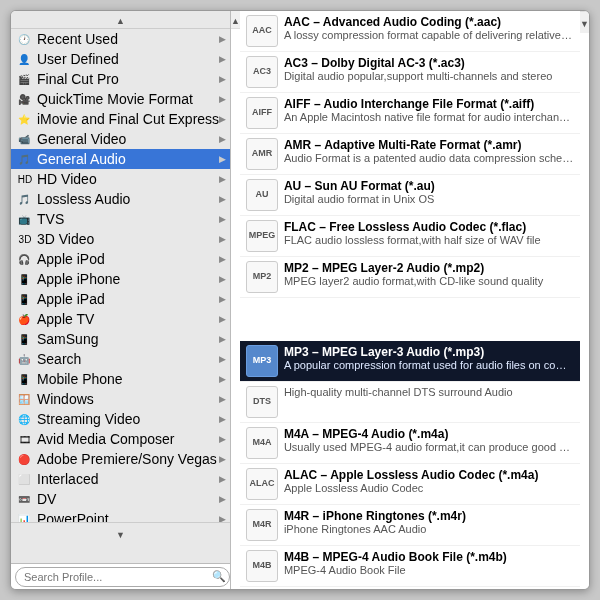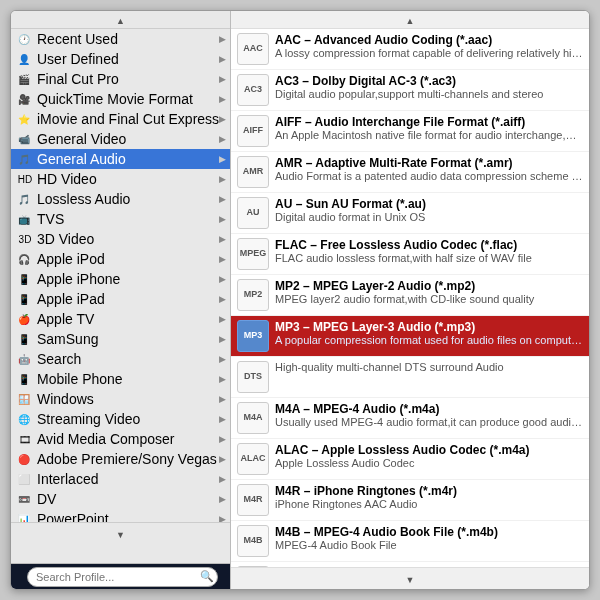--- a/index.html
+++ b/index.html
@@ -93,22 +93,22 @@
       height: 22px;
       display: flex;
       align-items: center;
       justify-content: center;
       background: #e8e8e8;
       border-top: 1px solid #ccc;
       cursor: pointer;
     }
     .search-bar {
       height: 26px;
-      padding: 3px 16px;
-      background: #0f172a;
+      padding: 3px 4px;
+      background: #ffffff;
       border-top: 1px solid #bbb;
       display: flex;
       align-items: center;
       margin-top: 19px;
     }
     .search-input {
       flex: 1;
       height: 20px;
       border: 1px solid #aaa;
       border-radius: 10px;
@@ -120,21 +120,21 @@
     .search-icon-wrap {
       margin-left: -18px;
       font-size: 11px;
       color: #888;
     }
     
     .right-panel {
       flex: 1;
       background: #fff;
       display: flex;
-      flex-direction: column;
+      flex-direction: row;
       overflow: hidden;
     }
     .right-scroll-up {
       height: 18px;
       display: flex;
       align-items: center;
       justify-content: center;
       background: #f0f0f0;
       border-bottom: 1px solid #ddd;
       cursor: pointer;
@@ -147,21 +147,21 @@
     .right-list::-webkit-scrollbar { width: 8px; }
     .right-list::-webkit-scrollbar-thumb { background: #bbb; border-radius: 4px; }
     .right-item {
       display: flex;
       align-items: flex-start;
       padding: 4px 6px;
       cursor: pointer;
       border-bottom: 1px solid #f0f0f0;
       min-height: 38px;
     }
-    .right-item.selected { background: #b91c1c; color: #fff; }
+    .right-item.selected { background: #0f172a; color: #fff; margin-top: 43px; }
     .right-item .r-icon {
       width: 32px;
       height: 32px;
       margin-right: 6px;
       flex-shrink: 0;
       display: flex;
       align-items: center;
       justify-content: center;
       border: 1px solid #ccc;
       border-radius: 3px;

